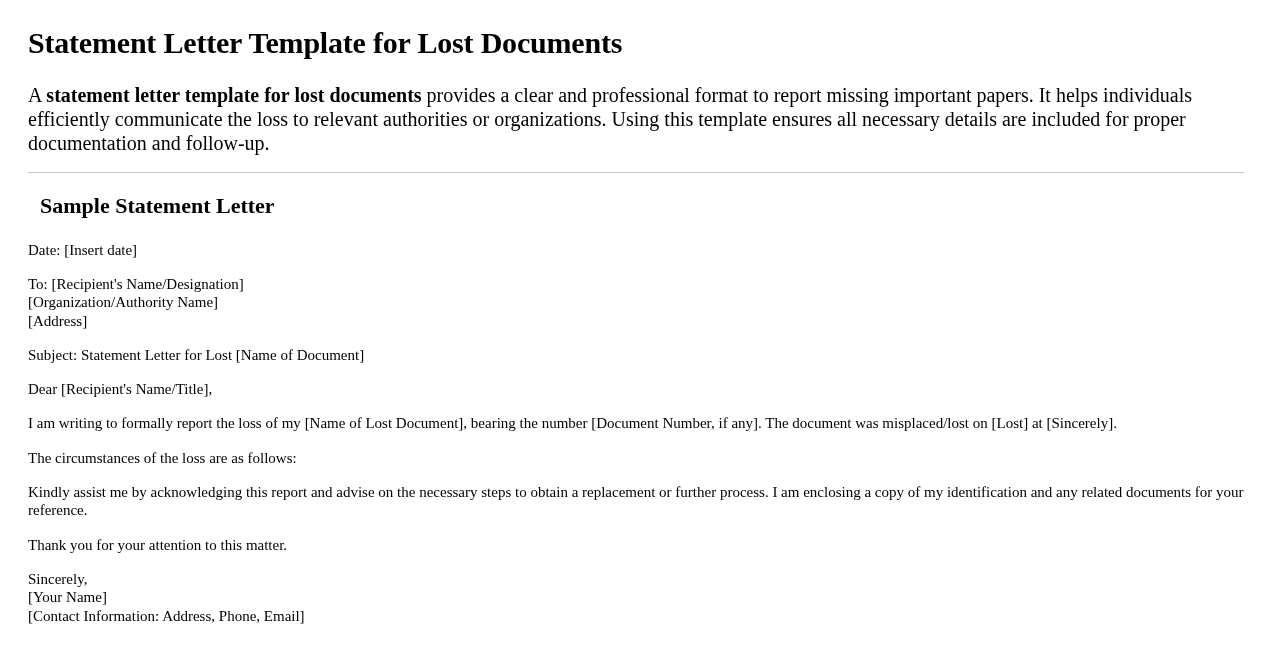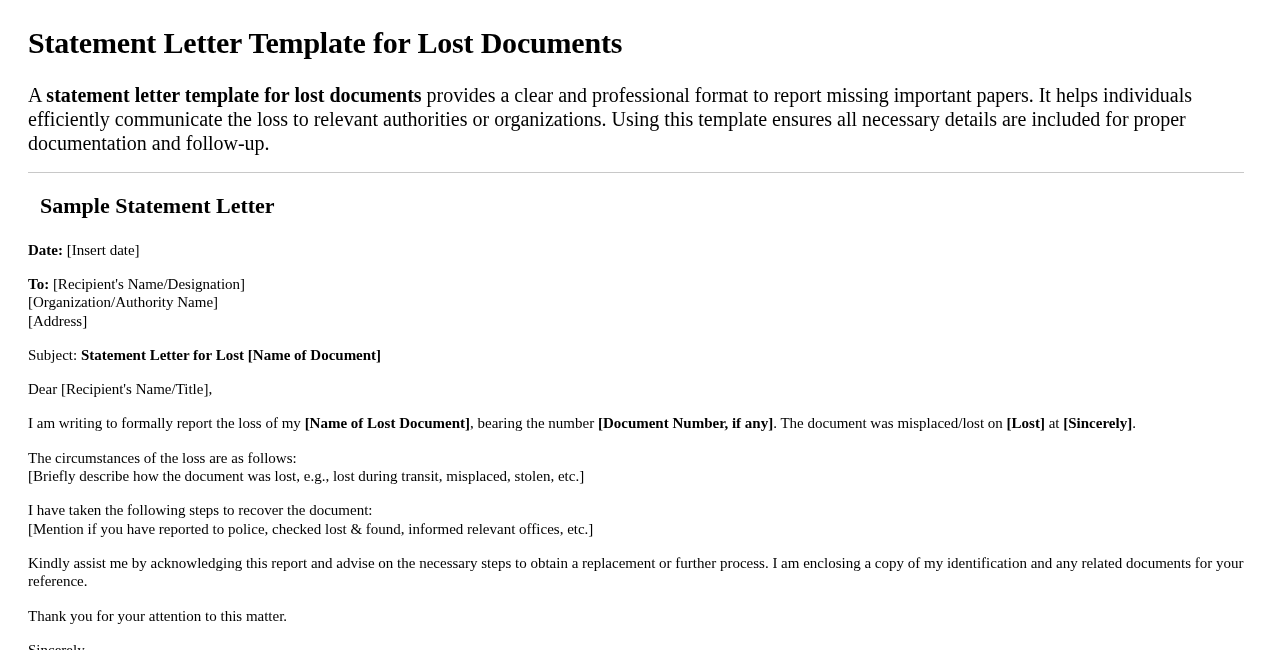--- a/index.html
+++ b/index.html
@@ -40,21 +40,21 @@
   h2.section-title {
     font-size: 22px;
     font-weight: bold;
     margin: 0 0 22px 12px;
   }
   .letter p {
     font-size: 15px;
     line-height: 1.22;
     margin: 0 0 16px 0;
   }
-  .letter b { font-weight: bold; }
+  .letter b { font-weight: normal; }
 </style>
 </head>
 <body>
 
 <div class="page">
 
   <h1 class="doc-title">Statement Letter Template for Lost Documents</h1>
 
   <p class="intro"><span>A </span><b>statement letter template for lost documents</b><span> provides a clear and professional format to report missing important papers. It helps individuals efficiently communicate the loss to relevant authorities or organizations. Using this template ensures all necessary details are included for proper documentation and follow-up.</span></p>
 
@@ -67,23 +67,22 @@
     <p><b>Date:</b><span> [Insert date]</span></p>
 
     <p><b>To:</b><span> [Recipient's Name/Designation]</span><br><span>[Organization/Authority Name]</span><br><span>[Address]</span></p>
 
     <p><span>Subject: </span><b>Statement Letter for Lost [Name of Document]</b></p>
 
     <p>Dear [Recipient's Name/Title],</p>
 
     <p><span>I am writing to formally report the loss of my </span><b>[Name of Lost Document]</b><span>, bearing the number </span><b>[Document Number, if any]</b><span>. The document was misplaced/lost on </span><b>[Lost]</b><span> at </span><b>[Sincerely]</b><span>.</span></p>
 
-    <p><span>The circumstances of the loss are as follows:</span><br><span>[Briefly describe how the document was lost, e.g., lost during transit, misplaced, stolen, etc.]</span></p>
+    <p><span>The circumstances of the loss are as follows:</span><br></p>
 
-    <p><span>I have taken the following steps to recover the document:</span><br><span>[Mention if you have reported to police, checked lost &amp; found, informed relevant offices, etc.]</span></p>
 
     <p>Kindly assist me by acknowledging this report and advise on the necessary steps to obtain a replacement or further process. I am enclosing a copy of my identification and any related documents for your reference.</p>
 
     <p>Thank you for your attention to this matter.</p>
 
     <p><span>Sincerely,</span><br><span>[Your Name]</span><br><span>[Contact Information: Address, Phone, Email]</span></p>
 
   </div>
 </div>
 

